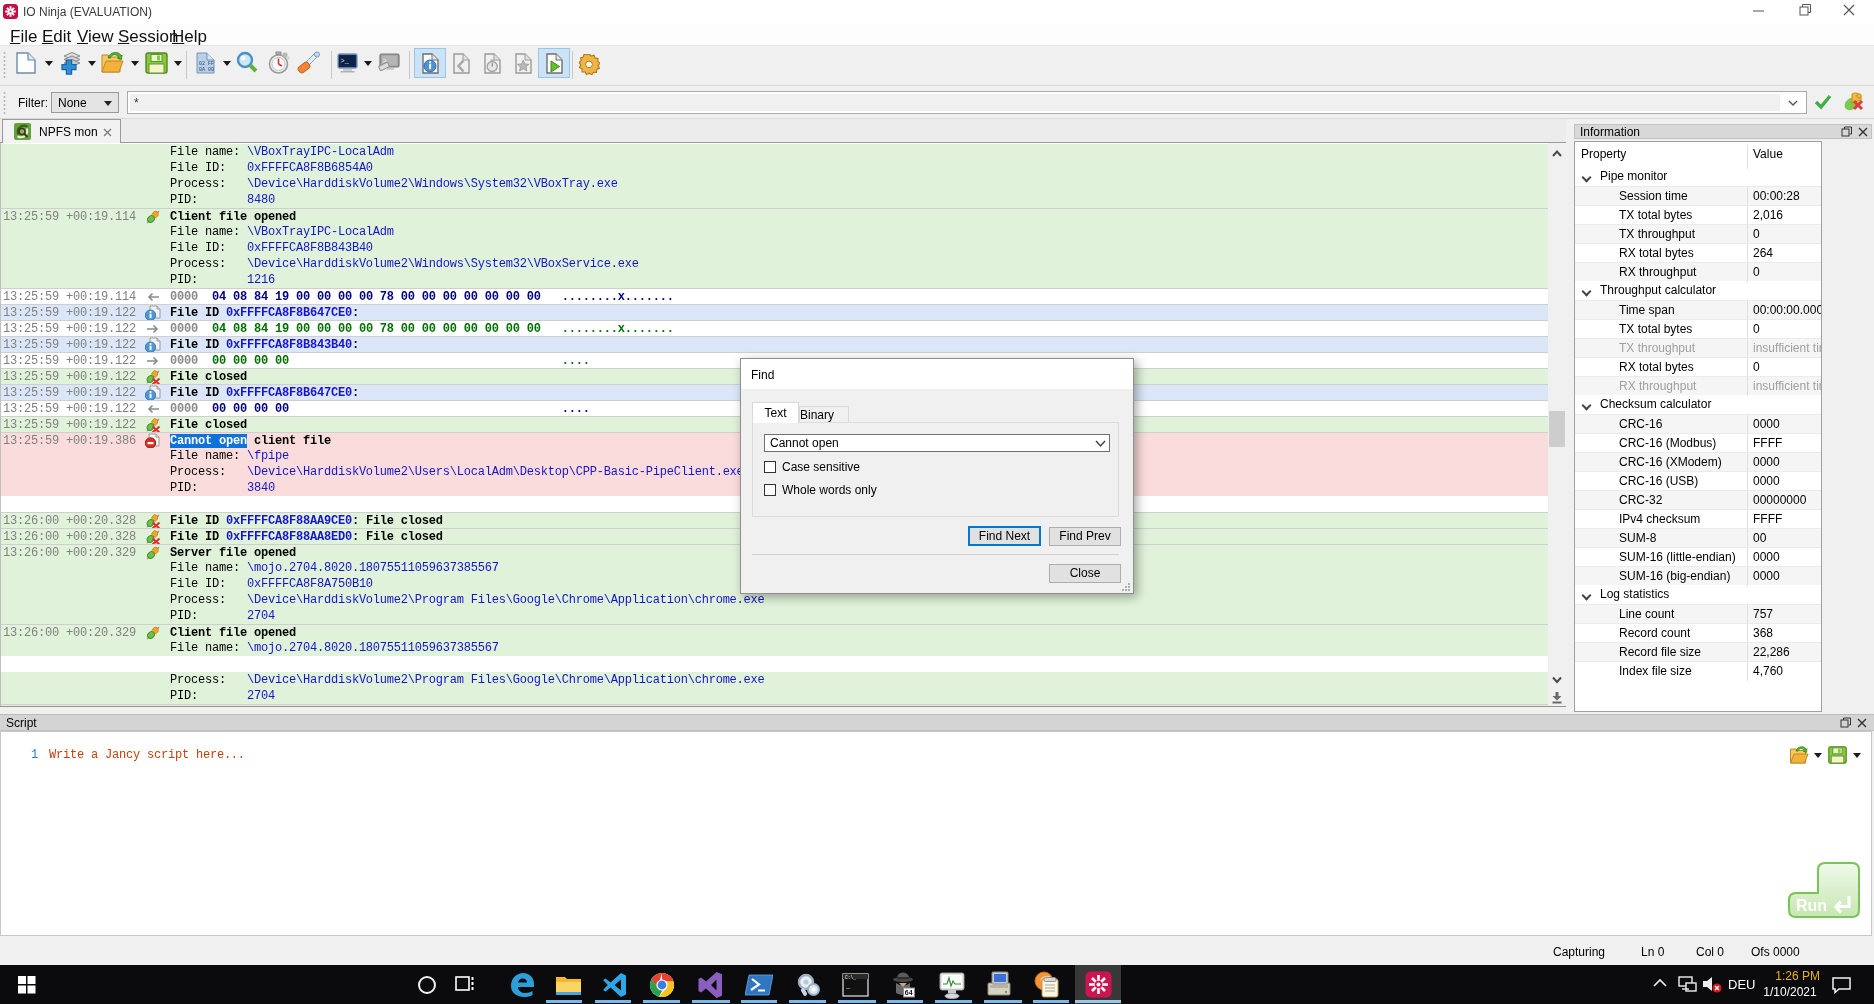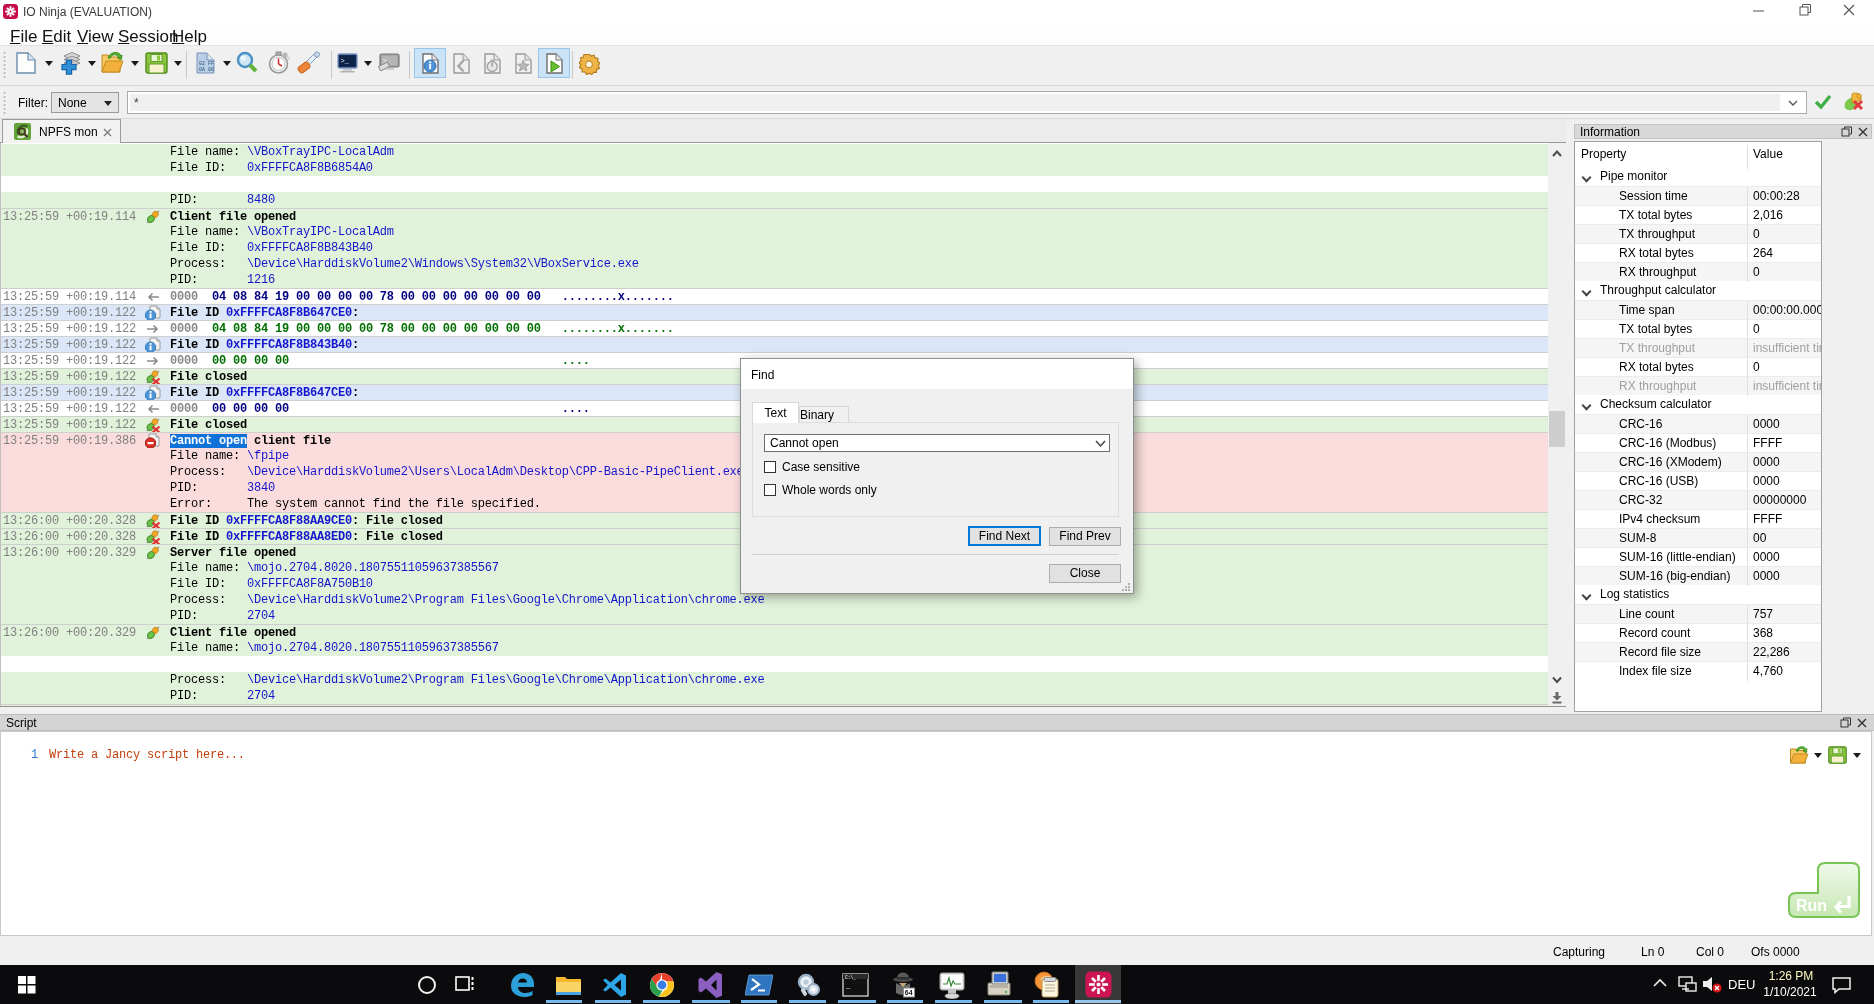--- a/index.html
+++ b/index.html
@@ -282,20 +282,21 @@
     </svg>
   <span class="abs" style="left:36px;top:5px;font-size:12px;color:#000">NPFS mon</span>
   <svg class="abs" style="left:100px;top:8px" width="9" height="9">
       <path d="M1 1 L8 8 M8 1 L1 8" stroke="#7e7e7e" stroke-width="1.4"></path>
     </svg>
 </div>
 
 <div id="log">
     <div class="row g" style="top:1px"><span class="ct">File name: <span class="v">\VBoxTrayIPC-LocalAdm</span></span></div>
     <div class="row g" style="top:17px"><span class="ct">File ID:   <span class="v">0xFFFFCA8F8B6854A0</span></span></div>
+    <div class="row g" style="top:33px"><span class="ct">Process:   <span class="v">\Device\HarddiskVolume2\Windows\System32\VBoxTray.exe</span></span></div>
     <div class="row g" style="top:49px"><span class="ct">PID:       <span class="v">8480</span></span></div>
     <div class="row g sep" style="top:65px"><span class="ts">13:25:59 +00:19.114</span><svg class="licon" width="16" height="16">
         <line x1="2" y1="14" x2="14" y2="2" stroke="#9a9a9a" stroke-width="1.6"></line>
         <ellipse cx="6" cy="10" rx="3.6" ry="3" fill="#6cc24a" stroke="#3f8f27" transform="rotate(-45 6 10)"></ellipse>
         <path d="M7 5.5 L10.5 9 L13 6.5 Q14 4 12 2.7 Q10 1.6 8.6 3 Z" fill="#f5a623" stroke="#c07f12" stroke-width="0.8"></path>
       </svg><span class="ct"><span class="bo">Client file opened</span></span></div>
     <div class="row g" style="top:81px"><span class="ct">File name: <span class="v">\VBoxTrayIPC-LocalAdm</span></span></div>
     <div class="row g" style="top:97px"><span class="ct">File ID:   <span class="v">0xFFFFCA8F8B843B40</span></span></div>
     <div class="row g" style="top:113px"><span class="ct">Process:   <span class="v">\Device\HarddiskVolume2\Windows\System32\VBoxService.exe</span></span></div>
     <div class="row g" style="top:129px"><span class="ct">PID:       <span class="v">1216</span></span></div>
@@ -352,21 +353,20 @@
       </svg><span class="ct"><span class="bo">File closed</span></span></div>
     <div class="row p sep" style="top:289px"><span class="ts">13:25:59 +00:19.386</span><svg class="licon" width="16" height="16">
         <path d="M4 1 L11 1 L14 4 L14 13 L4 13 Z" fill="#f5f5f5" stroke="#9a9a9a"></path>
         <path d="M11 1 L11 4 L14 4" fill="#e0e0e0" stroke="#9a9a9a"></path>
         <circle cx="5.5" cy="10" r="5.2" fill="#d93025" stroke="#a01b12"></circle>
         <rect x="2.5" y="9" width="6" height="2.2" fill="#fff"></rect>
       </svg><span class="ct"><span class="bo"><span class="sel">Cannot open</span> client file</span></span></div>
     <div class="row p" style="top:305px"><span class="ct">File name: <span class="v">\fpipe</span></span></div>
     <div class="row p" style="top:321px"><span class="ct">Process:   <span class="v">\Device\HarddiskVolume2\Users\LocalAdm\Desktop\CPP-Basic-PipeClient.exe</span></span></div>
     <div class="row p" style="top:337px"><span class="ct">PID:       <span class="v">3840</span></span></div>
-    <div class="row p" style="top:353px"><span class="ct">Error:     The system cannot find the file specified.</span></div>
     <div class="row g sep" style="top:369px"><span class="ts">13:26:00 +00:20.328</span><svg class="licon" width="16" height="16">
         <line x1="2" y1="14" x2="14" y2="2" stroke="#9a9a9a" stroke-width="1.6"></line>
         <ellipse cx="5.5" cy="10" rx="3.6" ry="3" fill="#6cc24a" stroke="#3f8f27" transform="rotate(-45 5.5 10)"></ellipse>
         <path d="M6.5 5 L10 8.5 L12.5 6 Q13.5 3.5 11.5 2.2 Q9.5 1.1 8.1 2.5 Z" fill="#f5a623" stroke="#c07f12" stroke-width="0.8"></path>
         <g stroke="#e03030" stroke-width="2.2">
           <path d="M7.5 9.5 L14.5 15.5"></path>
           <path d="M14.5 9.5 L7.5 15.5"></path>
         </g>
       </svg><span class="ct"><span class="bo">File ID <span class="v">0xFFFFCA8F88AA9CE0</span>: File closed</span></span></div>
     <div class="row g sep" style="top:385px"><span class="ts">13:26:00 +00:20.328</span><svg class="licon" width="16" height="16">
@@ -759,21 +759,21 @@
       <rect x="1" y="2" width="13" height="9" fill="none" stroke="#eee" stroke-width="1.4"></rect>
       <rect x="8" y="8" width="10" height="8" fill="#0b0b0d" stroke="#eee" stroke-width="1.4"></rect>
       <line x1="4" y1="14" x2="11" y2="14" stroke="#eee" stroke-width="1.4"></line>
     </svg>
   <svg class="abs" style="left:1702px;top:10px" width="22" height="18">
       <path d="M1 6 L5 6 L10 2 L10 16 L5 12 L1 12 Z" fill="#eee"></path>
       <circle cx="15" cy="13" r="4.6" fill="#d01818"></circle>
       <path d="M13 11 L17 15 M17 11 L13 15" stroke="#fff" stroke-width="1.3"></path>
     </svg>
   <span class="abs" style="left:1728px;top:12px;font-size:13px;color:#fff">DEU</span>
-  <span class="abs" style="left:1762px;top:4px;font-size:12px;color:#fef9c3;width:58px;text-align:center">1:26 PM</span>
+  <span class="abs" style="left:1762px;top:4px;font-size:12px;color:#eab308;width:58px;text-align:right">1:26 PM</span>
   <span class="abs" style="left:1758px;top:20px;font-size:12px;color:#fff;width:64px;text-align:center">1/10/2021</span>
   <svg class="abs" style="left:1831px;top:11px" width="21" height="18">
       <path d="M2 2 L19 2 L19 13 L8 13 L4 16.5 L4 13 L2 13 Z" fill="none" stroke="#f2f2f2" stroke-width="1.5"></path>
     </svg>
 </div>
 
 <div id="finddlg">
   <div class="dtitle">
       <span class="abs" style="left:10px;top:9px">Find</span>
     </div>

